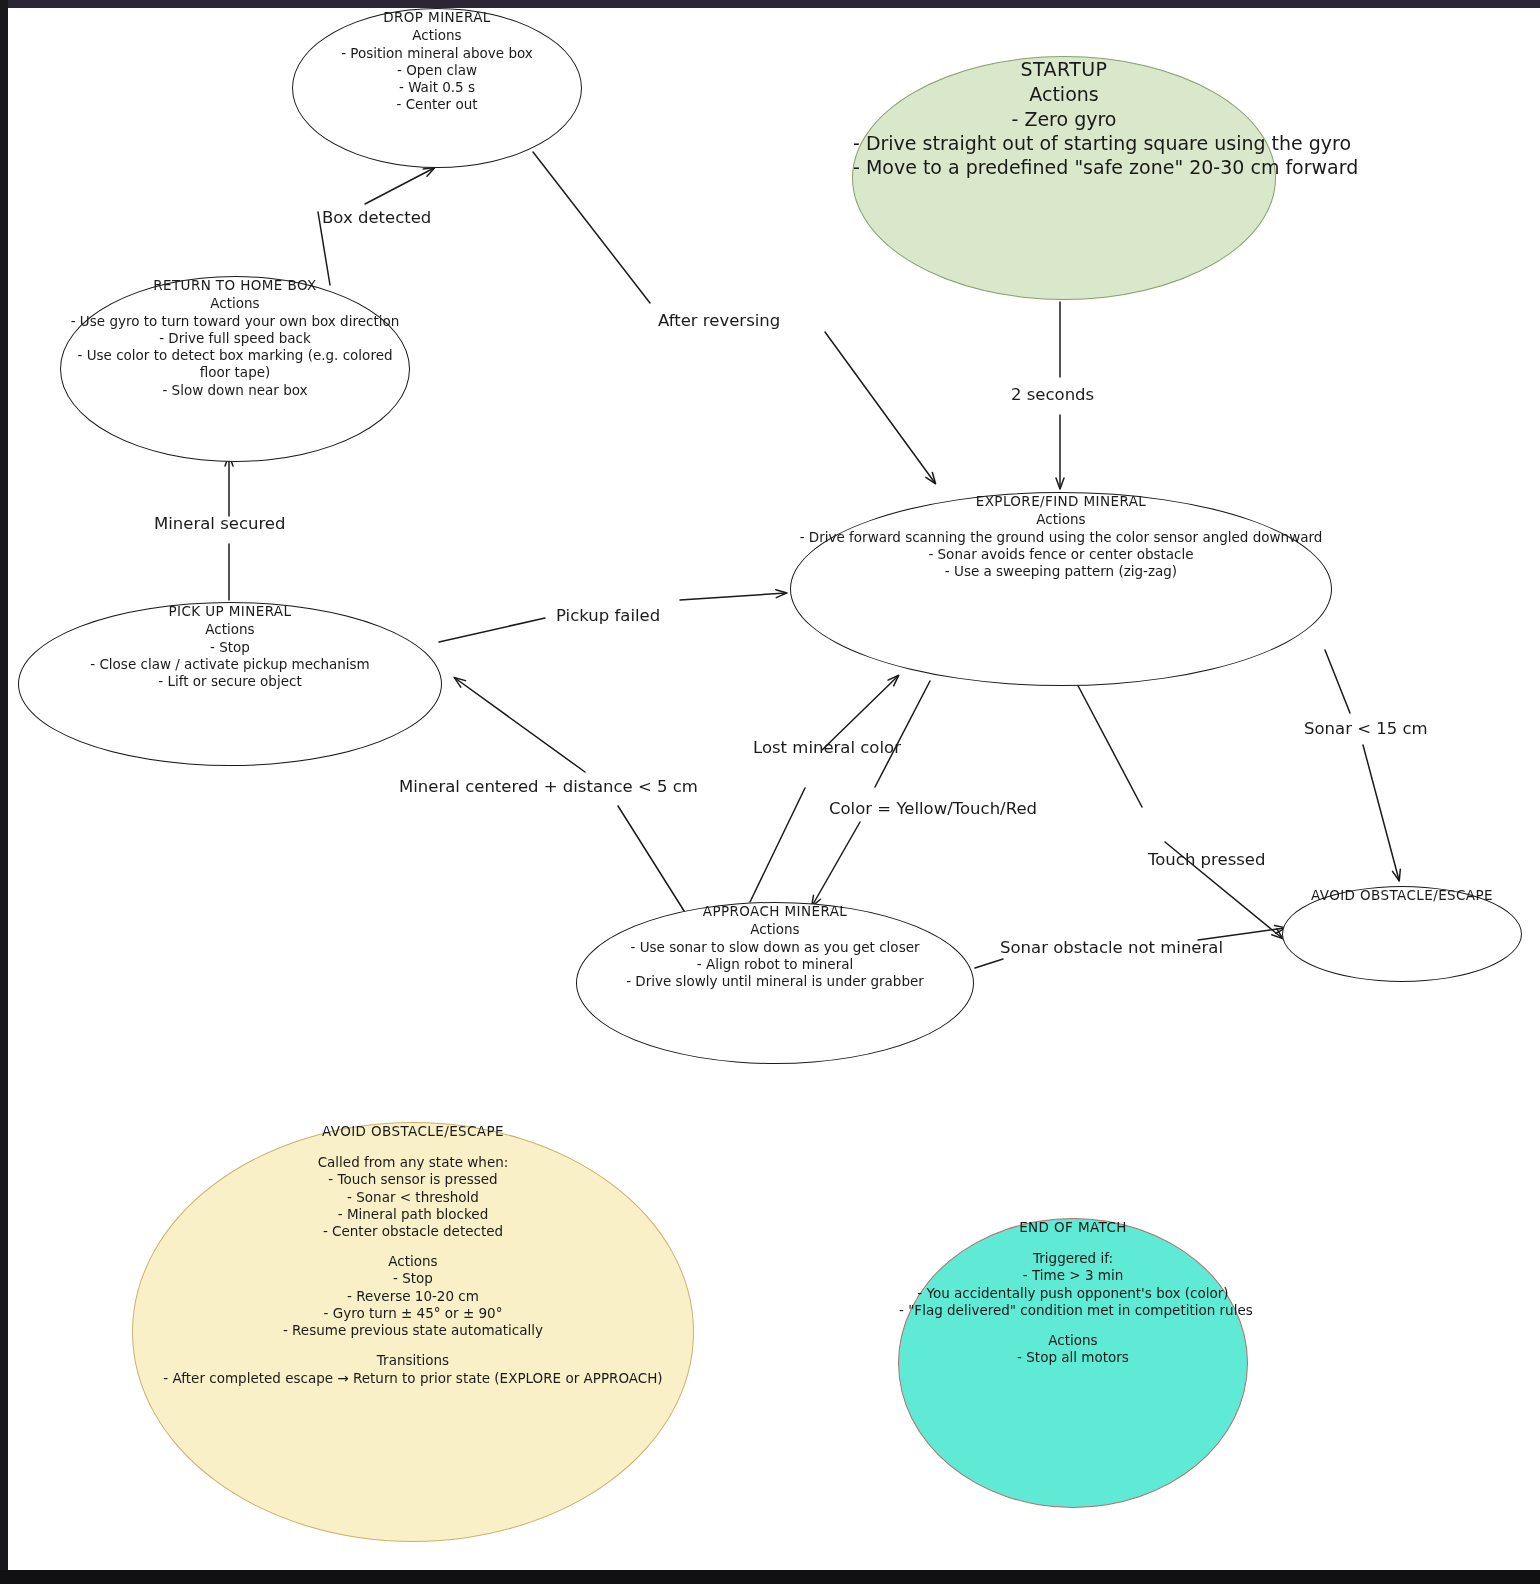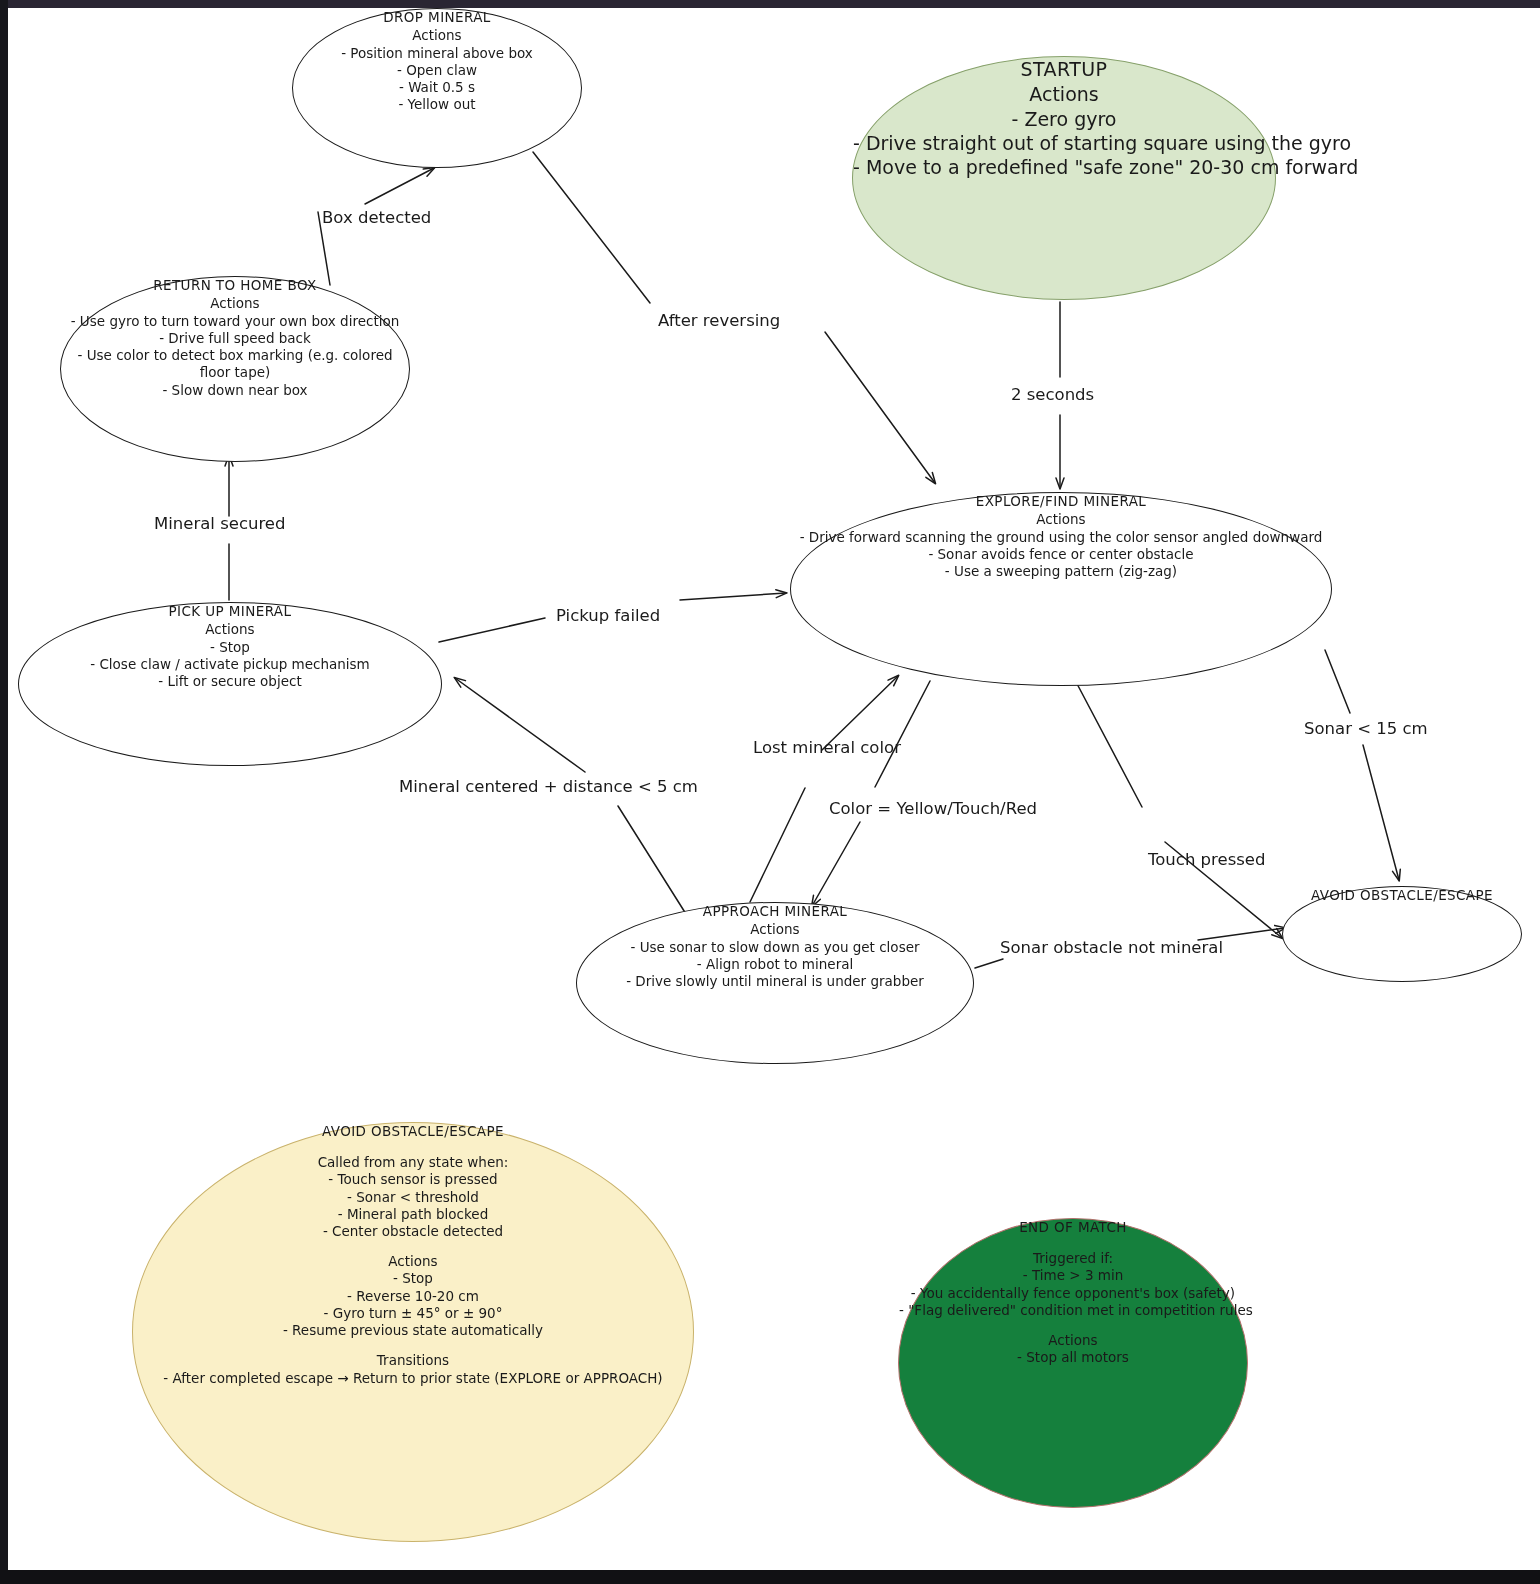--- a/index.html
+++ b/index.html
@@ -64,21 +64,21 @@
   .n-startup    { left: 852px;  top: 56px;   width: 424px; height: 244px; font-size: 19px;
                   background: #d9e7cb; border-color: #86a06a; }
   .n-return     { left: 60px;   top: 276px;  width: 350px; height: 186px; font-size: 13.5px; }
   .n-pickup     { left: 18px;   top: 602px;  width: 424px; height: 164px; font-size: 13.5px; }
   .n-explore    { left: 790px;  top: 492px;  width: 542px; height: 194px; font-size: 13.5px; }
   .n-approach   { left: 576px;  top: 902px;  width: 398px; height: 162px; font-size: 13.5px; }
   .n-avoid      { left: 1282px; top: 886px;  width: 240px; height: 96px;  font-size: 13.5px; }
   .n-avoidbig   { left: 132px;  top: 1122px; width: 562px; height: 420px; font-size: 13.5px;
                   background: #faf0c8; border-color: #c9b26b; }
   .n-end        { left: 898px;  top: 1218px; width: 350px; height: 290px; font-size: 13.5px;
-                  background: #15803d; border-color: #b3706c; }
+                  background: #5eead4; border-color: #b3706c; }
 
   .elabel {
     position: absolute;
     color: #1a1a1a;
     font-size: 16.5px;
     white-space: nowrap;
   }
 </style>
 </head>
 <body>
@@ -144,21 +144,21 @@
   <div class="elabel" style="left:1148px; top:850px;">Touch pressed</div>
   <div class="elabel" style="left:1000px; top:938px;">Sonar obstacle not mineral</div>
 
   <div class="node n-drop">
     <div class="inner">
       <span class="title">DROP MINERAL</span>
       <span class="line">Actions</span>
       <span class="line">- Position mineral above box</span>
       <span class="line">- Open claw</span>
       <span class="line">- Wait 0.5 s</span>
-      <span class="line">- Yellow out</span>
+      <span class="line">- Center out</span>
     </div>
   </div>
 
   <div class="node n-startup">
     <div class="inner">
       <span class="title">STARTUP</span>
       <span class="line">Actions</span>
       <span class="line">- Zero gyro</span>
       <span class="line">- Drive straight out of starting square using the gyro</span>
       <span class="line">- Move to a predefined "safe zone" 20-30 cm forward</span>
@@ -233,21 +233,21 @@
       <span class="line">- After completed escape → Return to prior state (EXPLORE or APPROACH)</span>
     </div>
   </div>
 
   <div class="node n-end">
     <div class="inner">
       <span class="title">END OF MATCH</span>
       <span class="spacer"></span>
       <span class="line">Triggered if:</span>
       <span class="line">- Time &gt; 3 min</span>
-      <span class="line">- You accidentally fence opponent's box (safety)</span>
+      <span class="line">- You accidentally push opponent's box (color)</span>
       <span class="line">- "Flag delivered" condition met in competition rules</span>
       <span class="spacer"></span>
       <span class="line">Actions</span>
       <span class="line">- Stop all motors</span>
     </div>
   </div>
 
 </div>
 
 </body></html>

